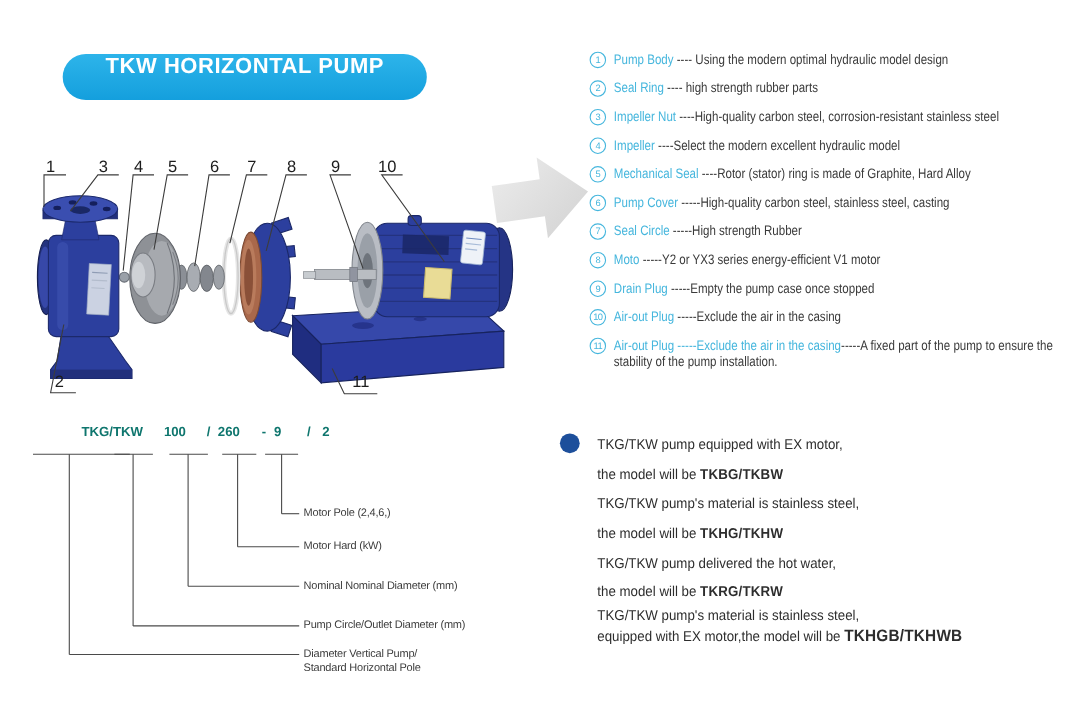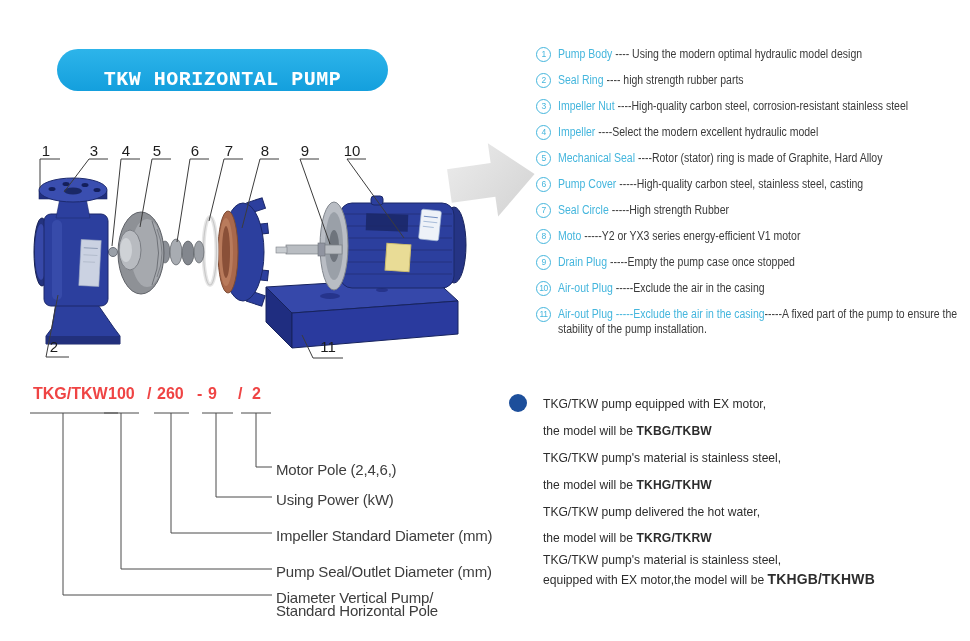--- a/index.html
+++ b/index.html
@@ -6,21 +6,21 @@
   body{
     width:970px;height:641px;position:relative;overflow:hidden;
     background:#ffffff;
     font-family:"Liberation Sans","DejaVu Sans",sans-serif;
     color:#3a3a3a;
   }
   
   .banner{
     position:absolute;left:57px;top:49px;width:331px;height:42px;
     background:linear-gradient(180deg,#2db4ea 0%,#149fdd 100%);
-    border-radius:21px;display:flex;align-items:flex-end;justify-content:center;font-family:Liberation Mono, monospace;
+    border-radius:21px;display:flex;align-items:flex-start;justify-content:center;
   }
   .banner span{
     color:#ffffff;font-size:20px;font-weight:bold;letter-spacing:.5px;
   }
   
   .diagram-svg{position:absolute;left:18px;top:135px;}
   .diagram-svg text{font-family:"Liberation Sans",sans-serif;font-size:15px;fill:#1c1c1c;}
   
   .arrow-svg{position:absolute;left:438px;top:116px;}
   
@@ -29,22 +29,22 @@
   .pl-num{
     position:absolute;left:0;top:0;width:13px;height:13px;border-radius:50%;
     border:1px solid #45b6dd;color:#45b6dd;font-size:8.5px;line-height:13px;
     text-align:center;letter-spacing:-.5px;
   }
   .pl-text{display:inline-block;width:505px;transform:scaleX(.84);transform-origin:0 0;white-space:normal;}
   .pl-name{color:#45b6dd;}
   .pl-desc{color:#3a3a3a;}
   
   .lines-svg{position:absolute;left:0;top:0;pointer-events:none;}
-  .mc-seg{position:absolute;top:385px;font-size:16px;font-weight:bold;color:#ef4444;white-space:nowrap;}
-  .mc-label{position:absolute;font-size:15px;color:#3d3d3d;white-space:nowrap;letter-spacing:-.2px;text-align:center;}
+  .mc-seg{position:absolute;top:385px;font-size:12px;font-weight:bold;color:#0f766e;white-space:nowrap;margin-left:41px;}
+  .mc-label{position:absolute;font-size:10px;color:#3d3d3d;white-space:nowrap;letter-spacing:-.2px;text-align:center;}
   
   .note-dot{position:absolute;left:509px;top:394px;width:18px;height:18px;border-radius:50%;background:#1d4f9b;}
   .note-line{position:absolute;left:543px;white-space:nowrap;font-size:13px;color:#2d2d2d;
     transform:scaleX(.93);transform-origin:0 0;}
   .note-line b{font-weight:bold;letter-spacing:.2px;}
   .note-line.big b{font-size:15px;}
 </style>
 </head>
 <body>
 
@@ -242,23 +242,23 @@
   <span class="mc-seg" style="left:33px">TKG/TKW</span>
   <span class="mc-seg" style="left:108px">100</span>
   <span class="mc-seg" style="left:147px">/</span>
   <span class="mc-seg" style="left:157px">260</span>
   <span class="mc-seg" style="left:197px">-</span>
   <span class="mc-seg" style="left:208px">9</span>
   <span class="mc-seg" style="left:238px">/</span>
   <span class="mc-seg" style="left:252px">2</span>
 
   <span class="mc-label" style="left:276px;top:461px">Motor Pole (2,4,6,)</span>
-  <span class="mc-label" style="left:276px;top:491px">Using Power (kW)</span>
-  <span class="mc-label" style="left:276px;top:527px">Impeller Standard Diameter (mm)</span>
-  <span class="mc-label" style="left:276px;top:563px">Pump Seal/Outlet Diameter (mm)</span>
+  <span class="mc-label" style="left:276px;top:491px">Motor Hard (kW)</span>
+  <span class="mc-label" style="left:276px;top:527px">Nominal Nominal Diameter (mm)</span>
+  <span class="mc-label" style="left:276px;top:563px">Pump Circle/Outlet Diameter (mm)</span>
   <span class="mc-label" style="left:276px;top:589px">Diameter Vertical Pump/</span>
   <span class="mc-label" style="left:276px;top:602px">Standard Horizontal Pole</span>
 </div>
 
 <svg class="lines-svg" width="970" height="641" viewBox="0 0 970 641">
   <g fill="none" stroke="#4a4a4a" stroke-width="1">
 
     <path d="M30,413 H118"></path>
       <path d="M104,413 H139" transform="translate(0,0)"></path>
     <path d="M154,413 H189"></path>

